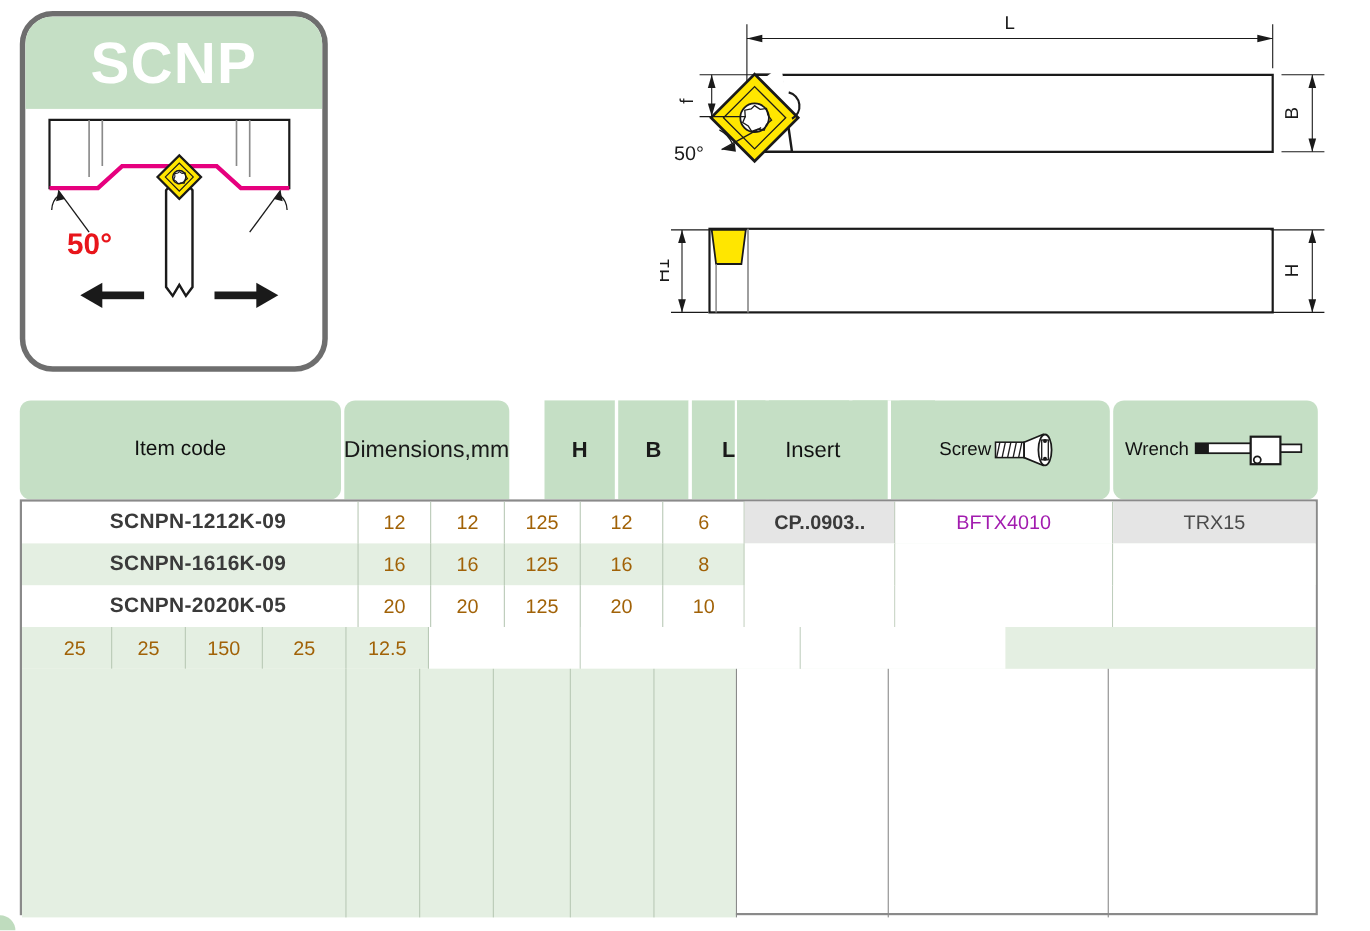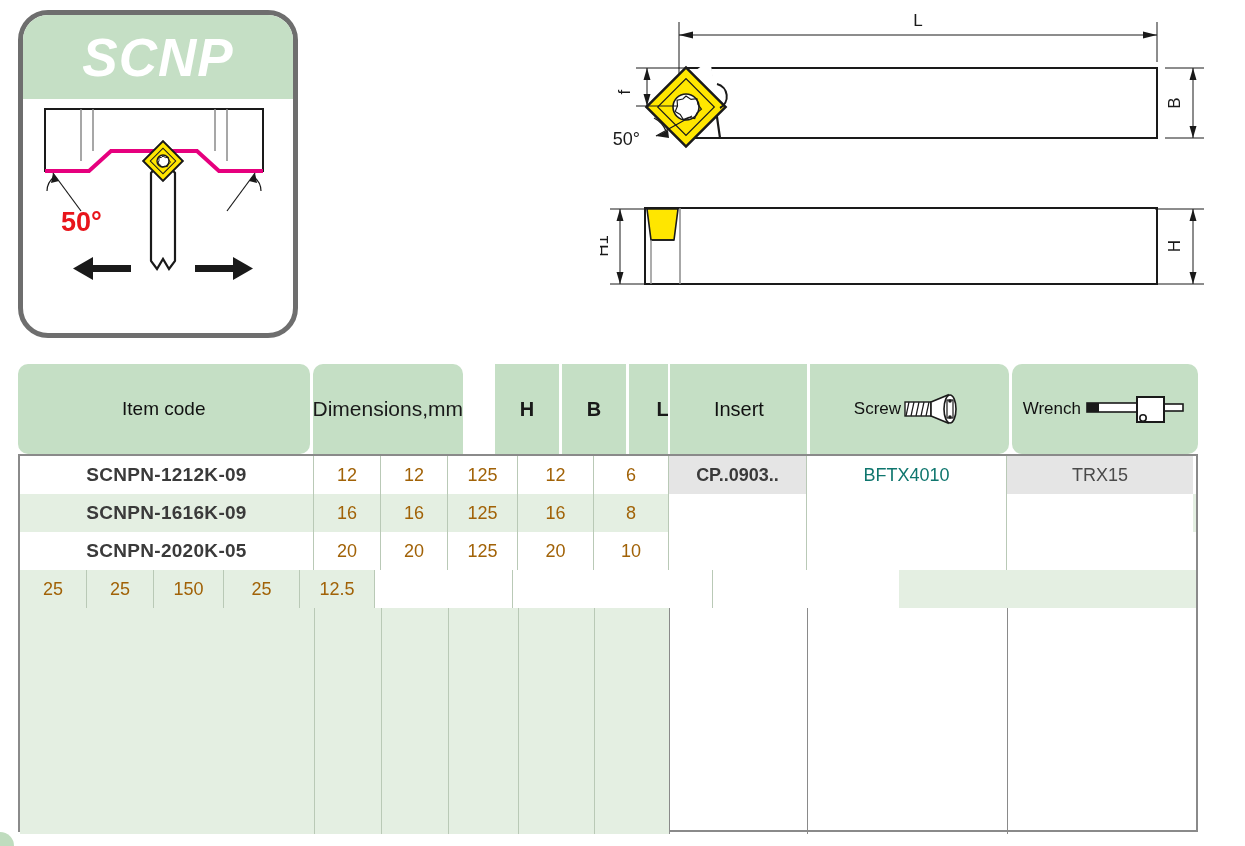--- a/index.html
+++ b/index.html
@@ -5,21 +5,21 @@
   html,body{margin:0;padding:0;background:#ffffff;}
   body{width:1245px;height:846px;position:relative;overflow:hidden;
        font-family:"Liberation Sans",sans-serif;color:#1a1a1a;}
 
   
   #product-card{position:absolute;left:18px;top:10px;width:280px;height:328px;
       border:5px solid #6e6e6e;border-radius:30px;background:#fff;box-sizing:border-box;
       overflow:hidden;}
   #card-header{height:84px;background:#c5dfc5;display:flex;align-items:center;justify-content:center;}
   #card-title{color:#ffffff;font-size:53px;font-weight:bold;letter-spacing:1px;
-      line-height:1;font-family:"Liberation Sans",sans-serif;font-style:italic;}
+      line-height:1;font-family:"Liberation Sans",sans-serif;}
   #card-figure{position:relative;height:238px;}
 
   
   #drawings{position:absolute;left:600px;top:0;width:645px;height:350px;}
 
   
   #spec-table{position:absolute;left:18px;top:364px;width:1180px;}
   #thead-wrap{display:flex;width:1180px;height:90px;}
   .hcell{background:#c5dfc5;display:flex;align-items:center;justify-content:center;
       text-align:center;font-size:19px;color:#111;box-sizing:border-box;}
@@ -33,31 +33,31 @@
   .hsub{background:#c5dfc5;display:flex;align-items:center;justify-content:center;
       font-size:20px;font-weight:bold;}
   #h-insert{width:138px;border-radius:0;font-size:20px;}
   #h-screw,#h-wrench{width:200px;display:flex;flex-direction:row;
       align-items:center;justify-content:center;border-radius:10px;gap:2px;}
   #h-wrench{width:188px;border-radius:10px 10px 10px 10px;}
   .htool-label{font-size:17px;}
 
   #tbody-wrap{position:relative;width:1180px;height:378px;border:2px solid #8a8a8a;
       box-sizing:border-box;background:#ffffff;}
-  .trow{display:flex;height:38px;}
+  .trow{display:flex;height:38px;padding-left:15px;}
   .trow.alt{background:#e4efe2;}
   .tc{display:flex;align-items:center;justify-content:center;box-sizing:border-box;
       font-size:18px;border-right:1px solid #b9c9b6;}
   .tc-code{width:294px;font-weight:bold;font-size:19px;color:#3a3a3a;letter-spacing:.3px;}
   .tc-dim{width:67px;color:#a16207;}
   .tc-dim.d-L{width:70px;}
   .tc-dim.d-H1{width:76px;}
   .tc-dim.d-f{width:75px;}
   .tc-insert{width:138px;font-weight:bold;color:#3a3a3a;font-size:18px;}
-  .tc-screw{width:200px;color:#0f766e;font-size:18px;}
+  .tc-screw{width:200px;color:#a21caf;font-size:18px;}
   .tc-wrench{width:186px;color:#4a4a4a;font-size:18px;border-right:none;}
 
   
   #tfill{position:relative;height:226px;}
   #tfill .fill-green{position:absolute;left:0;top:0;width:649px;height:100%;background:#e4efe2;}
   #tfill .vline{position:absolute;top:0;width:1px;height:100%;background:#b9c9b6;}
   #tfill .vline-dark{position:absolute;top:0;width:1px;height:100%;background:#8a8a8a;}
 
   #corner-leaf{position:absolute;left:0;top:832px;width:14px;height:14px;
       background:#bfdcbe;border-radius:0 14px 0 0;}

